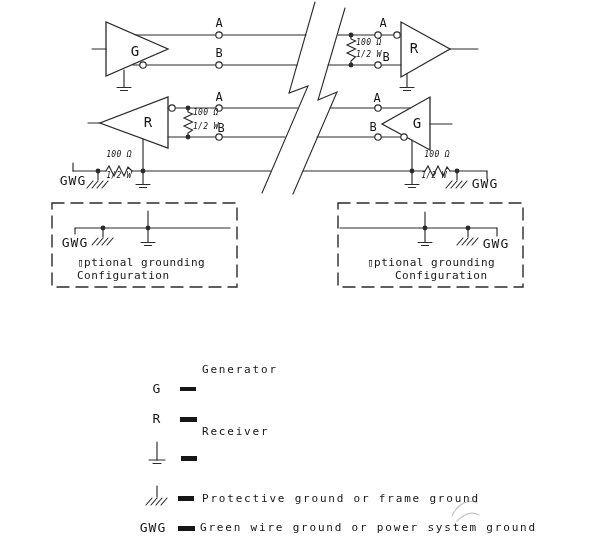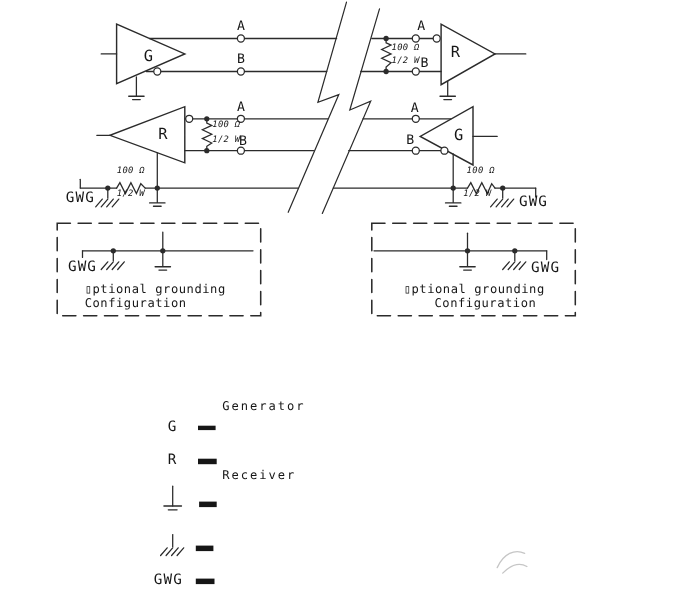--- a/index.html
+++ b/index.html
@@ -215,16 +215,18 @@
 
 <span class="lbl box" style="left:77px;top:257px;">▯ptional grounding</span>
 <span class="lbl box" style="left:77px;top:270px;">Configuration</span>
 <span class="lbl box" style="left:367px;top:257px;">▯ptional grounding</span>
 <span class="lbl box" style="left:395px;top:270px;">Configuration</span>
 
 <span class="lbl legsym c" style="left:157px;top:382px;">G</span>
 <span class="lbl leg" style="left:202px;top:364px;">Generator</span>
 <span class="lbl legsym c" style="left:157px;top:412px;">R</span>
 <span class="lbl leg" style="left:202px;top:414px;margin-top:12px;">Receiver</span>
+<span class="lbl leg" style="left:202px;top:493px;">Protective ground or frame ground</span>
 <span class="lbl legsym c" style="left:153px;top:521px;">GWG</span>
+<span class="lbl leg" style="left:200px;top:522px;">Green wire ground or power system ground</span>
 
 
 </div>
 
 </body></html>

